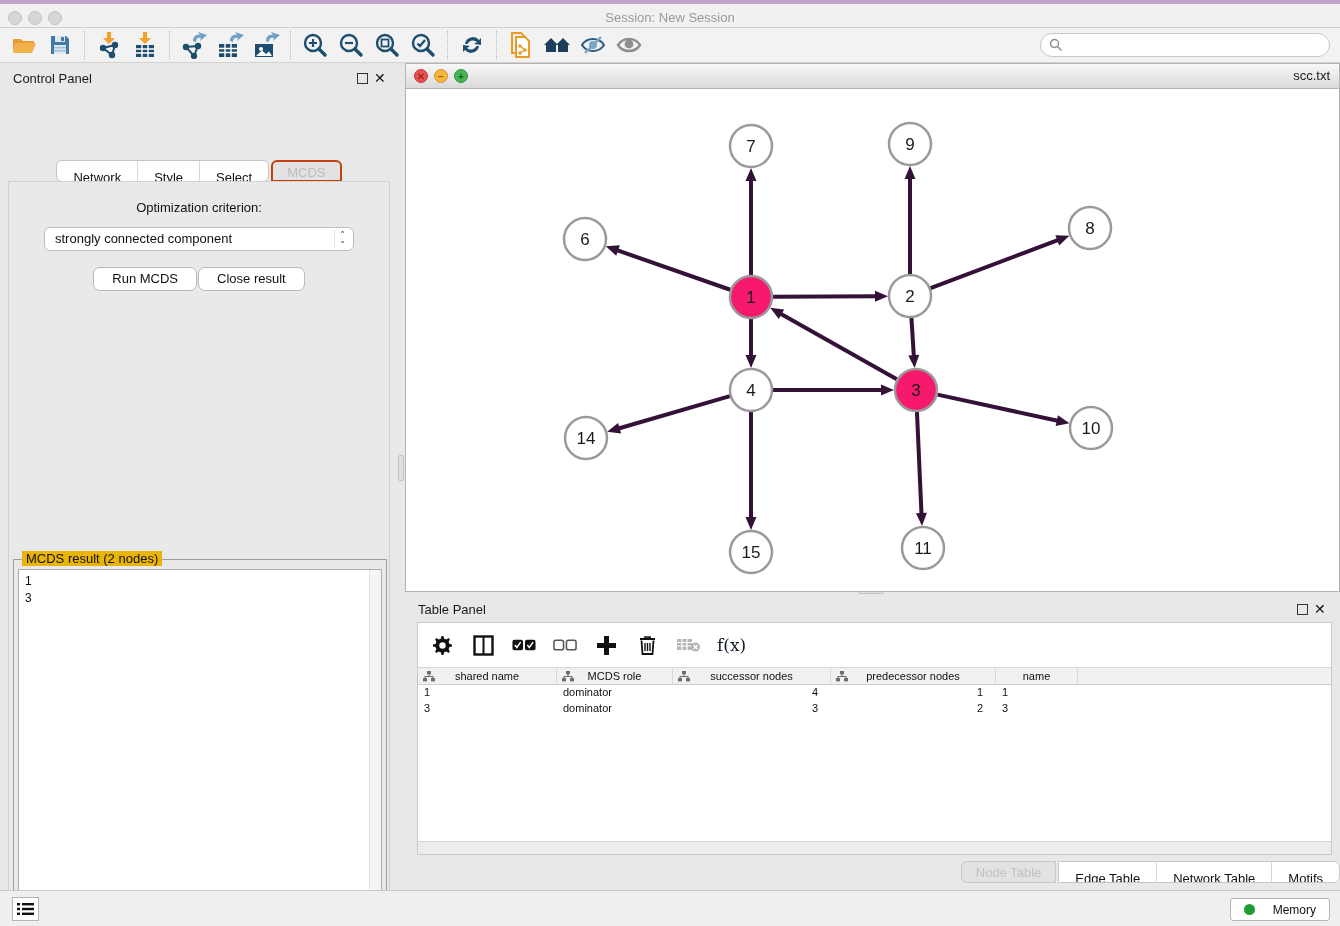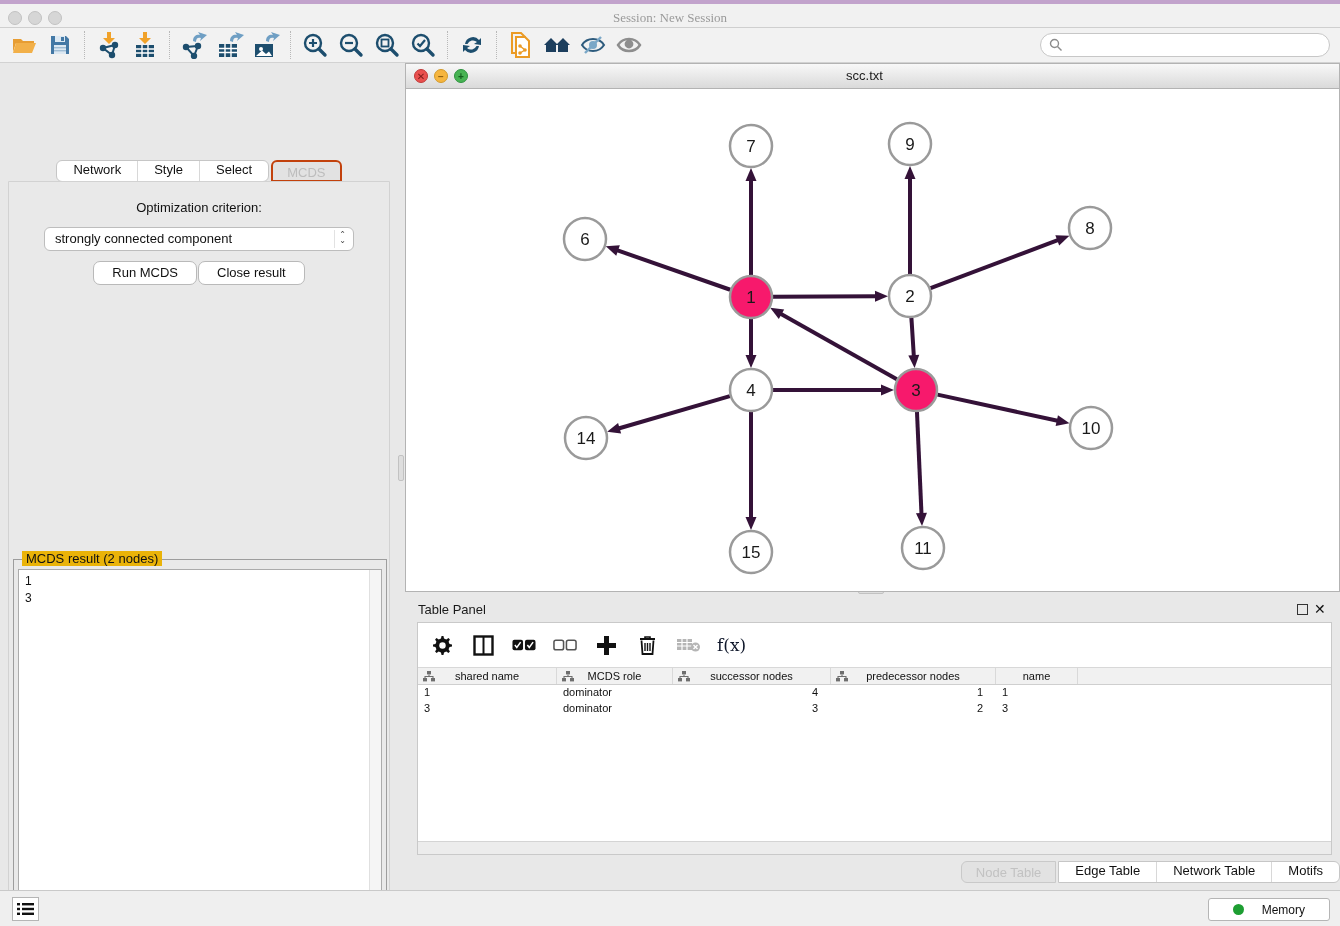--- a/index.html
+++ b/index.html
@@ -1,20 +1,20 @@
 <!DOCTYPE html>
 <html><head>
 <meta charset="utf-8">
 <style>
   * { margin:0; padding:0; box-sizing:border-box; }
   html,body { width:1340px; height:926px; }
   body { font-family:"Liberation Sans","DejaVu Sans",sans-serif; background:#e8e8e8; position:relative; overflow:hidden; font-size:13px; color:#111; }
 
   
-  .titlebar { position:absolute; left:0; top:0; width:1340px; height:28px; background:#f1f1f1; border-top:4px solid #c2a3cc; border-bottom:1px solid #cfcfcf;font-family:Liberation Serif, serif; }
+  .titlebar { position:absolute; left:0; top:0; width:1340px; height:28px; background:#f1f1f1; border-top:4px solid #c2a3cc; border-bottom:1px solid #cfcfcf; }
   .tl-dot { position:absolute; top:7px; width:14px; height:14px; border-radius:50%; background:#d6d6d6; border:1px solid #c2c2c2; }
   .tl-dot.d1 { left:8px; } .tl-dot.d2 { left:28px; } .tl-dot.d3 { left:48px; }
   .app-title { position:absolute; left:0; right:0; top:6px; text-align:center; color:#9a9a9a; }
 
   
   .toolbar { position:absolute; left:0; top:28px; width:1340px; height:35px; background:#f2f2f2; border-bottom:1px solid #d2d2d2; display:flex; align-items:center; padding-left:6px; }
   .tbtn { width:36px; height:30px; display:flex; align-items:center; justify-content:center; }
   .tsep { width:1px; height:28px; margin:0 6px; border-left:1px dotted #b8b8b8; }
   .searchbox { position:absolute; right:10px; top:5px; width:290px; height:24px; background:#fff; border:1px solid #c7c7c7; border-radius:12px; display:flex; align-items:center; padding-left:8px; }
   .searchbox input { border:none; outline:none; flex:1; height:20px; font-size:12px; background:transparent; margin-left:6px; }
@@ -23,50 +23,50 @@
   .cpanel { position:absolute; left:0; top:64px; width:398px; height:822px; background:#e8e8e8; }
   .panel-head { position:relative; height:28px; }
   .panel-title { position:absolute; left:13px; top:7px; color:#1a1a1a; }
   .float-ic { position:absolute; width:11px; height:11px; border:1.5px solid #333; top:9px; }
   .close-ic { position:absolute; top:6px; width:14px; height:16px; color:#111; font-weight:bold; font-size:14px; }
   .close-ic::before { content:"✕"; }
   .cpanel .float-ic { right:30px; } .cpanel .close-ic { right:10px; }
 
   .tabbar { position:absolute; left:0; width:398px; top:96px; display:flex; justify-content:center; }
   .tabgroup { display:flex; background:#fff; border:1px solid #c6c6c6; border-radius:6px; overflow:hidden; height:22px; }
-  .tab { padding:0 16px; font-size:13px; line-height:17px; border-right:1px solid #d8d8d8; color:#111; }
+  .tab { padding:8px 16px; font-size:13px; line-height:17px; border-right:1px solid #d8d8d8; color:#111; }
   .tab:last-child { border-right:none; }
   .tab-ghost { margin-left:2px; height:22px; padding:2px 14px; background:#e2e2e2; border:2px solid #c2410c; border-radius:6px 6px 0 0; color:#bdbdbd; line-height:17px; }
 
   .cp-content { position:absolute; left:8px; top:117px; width:382px; height:761px; background:#e9e9e9; border:1px solid #d2d2d2; border-radius:0 0 8px 8px; }
   .opt-label { text-align:center; margin-top:18px; }
   .combo { position:relative; width:310px; height:24px; margin:12px auto 0 auto; background:#fff; border:1px solid #bdbdbd; border-radius:6px; line-height:22px; padding-left:10px; }
   .combo .stepper { position:absolute; right:3px; top:2px; width:16px; height:18px; border-left:1px solid #e2e2e2; text-align:center; color:#444; font-size:8px; line-height:9px; }
   .combo .stepper::before { content:"⌃"; display:block; }
   .combo .stepper::after { content:"⌄"; display:block; margin-top:-3px; }
-  .btnrow { display:flex; justify-content:center; gap:1px; margin-top:10px; }
+  .btnrow { display:flex; justify-content:center; gap:1px; margin-top:16px; }
   .pbtn { height:24px; padding:0 18px; background:#fff; border:1px solid #b9b9b9; border-radius:7px; line-height:22px; }
 
   .result-fs { position:absolute; left:4px; top:377px; width:374px; height:381px; border:1px solid #9d9d9d; }
   .result-legend { position:absolute; left:8px; top:-9px; background:#eab308; padding:0 4px; }
   .result-box { position:absolute; left:4px; top:9px; right:4px; bottom:5px; background:#fff; border:1px solid #ababab; padding:3px 6px; font-size:12px; line-height:17px; white-space:pre-line; }
   .result-scroll { position:absolute; right:5px; top:10px; bottom:6px; width:12px; background:#f5f5f5; border-left:1px solid #e0e0e0; }
 
   
   .vsplit { position:absolute; left:398px; top:455px; width:6px; height:26px; background:#dedede; border:1px solid #c2c2c2; border-radius:2px; }
   .hsplit { position:absolute; left:858px; top:589px; width:26px; height:5px; background:#dedede; border:1px solid #c2c2c2; border-radius:2px; }
 
   
   .netwin { position:absolute; left:405px; top:63px; width:935px; height:529px; border:1px solid #b3b3b3; background:#fff; }
   .net-titlebar { position:relative; height:25px; background:linear-gradient(#f8f8f8,#dadada); border-bottom:1px solid #b3b3b3; }
   .mac-dot { position:absolute; top:5px; width:14px; height:14px; border-radius:50%; font-size:10px; line-height:13px; text-align:center; font-weight:bold; }
   .mac-close { left:8px;  background:#e9504e; border:1px solid #c03a39; color:#7c1a19; }
   .mac-min   { left:28px; background:#f6b53e; border:1px solid #d29a2b; color:#8a5d10; }
   .mac-max   { left:48px; background:#47b353; border:1px solid #2f9340; color:#135e1e; }
-  .net-title { position:absolute; left:0; right:16px; top:4px; text-align:center; color:#1a1a1a; }
+  .net-title { position:absolute; left:0; right:9px; top:4px; text-align:right; color:#1a1a1a; }
   .net-canvas { position:relative; width:933px; height:502px; background:#fff; }
 
   
   .tpanel { position:absolute; left:405px; top:595px; width:935px; height:293px; background:#e8e8e8; }
   .tpanel .float-ic { right:32px; } .tpanel .close-ic { right:12px; }
   .tp-content { position:absolute; left:12px; top:27px; width:915px; height:233px; background:#fff; border:1px solid #c9c9c9; }
   .tp-toolbar { display:flex; align-items:center; height:44px; padding-left:12px; gap:17px; }
   .tico { display:flex; align-items:center; justify-content:center; width:24px; height:24px; }
   .fx { font-family:"DejaVu Serif","Liberation Serif",serif; font-size:17px; color:#0f172a; }
   .thead { display:flex; height:18px; border-top:1px solid #d8d8d8; border-bottom:1px solid #cfcfcf; background:#f1f1f1; font-size:11px; }
@@ -75,21 +75,21 @@
   .trow { display:flex; height:16px; font-size:11px; }
   .td { padding:1px 6px; overflow:hidden; white-space:nowrap; }
   .ta-r { text-align:right; padding-right:13px; }
   .tp-scrollstrip { position:absolute; left:0; right:0; bottom:0; height:13px; background:#ececec; border-top:1px solid #d4d4d4; }
   .tp-tabs { position:absolute; left:0; width:935px; top:266px; display:flex; justify-content:flex-end; }
   .tab-sel-gray { padding:2px 14px; height:22px; background:#e2e2e2; border:1px solid #c9c9c9; border-radius:6px 0 0 6px; color:#c2c2c2; line-height:17px; }
 
   
   .statusbar { position:absolute; left:0; top:890px; width:1340px; height:36px; background:#efefef; border-top:1px solid #c9c9c9; }
   .list-btn { position:absolute; left:12px; top:6px; width:27px; height:24px; background:#fff; border:1px solid #b5b5b5; display:flex; align-items:center; justify-content:center; }
-  .mem-btn { position:absolute; right:10px; top:7px; height:23px; background:#fff; border:1px solid #b5b5b5; border-radius:3px; display:flex; align-items:center; padding:0 24px; gap:18px; font-size:12px; }
+  .mem-btn { position:absolute; right:10px; top:7px; height:23px; background:#fff; border:1px solid #b5b5b5; border-radius:3px; display:flex; align-items:center; padding:0 13px; gap:18px; font-size:12px; }
   .mem-dot { width:11px; height:11px; border-radius:50%; background:#1d9e32; }
 
   svg { display:block; }
 </style>
 </head>
 <body>
 
 <div class="titlebar">
   <span class="tl-dot d1"></span>
   <span class="tl-dot d2"></span>
@@ -225,20 +225,25 @@
   <div class="searchbox">
     <svg width="14" height="14" viewBox="0 0 14 14">
         <circle cx="5.5" cy="5.5" r="4" fill="none" stroke="#8c8c8c" stroke-width="1.4"></circle>
         <path d="M8.5 8.5 L12.5 12.5" stroke="#8c8c8c" stroke-width="1.4"></path>
       </svg>
     <input type="text" placeholder="" style="">
   </div>
 </div>
 
 <div class="cpanel">
+  <div class="panel-head">
+    <span class="panel-title">Control Panel</span>
+    <span class="float-ic"></span>
+    <span class="close-ic"></span>
+  </div>
   <div class="tabbar">
     <div class="tabgroup">
       <div class="tab">Network</div>
       <div class="tab">Style</div>
       <div class="tab">Select</div>
     </div>
     <div class="tab-ghost">MCDS</div>
   </div>
   <div class="cp-content">
     <div class="opt-label">Optimization criterion:</div>

